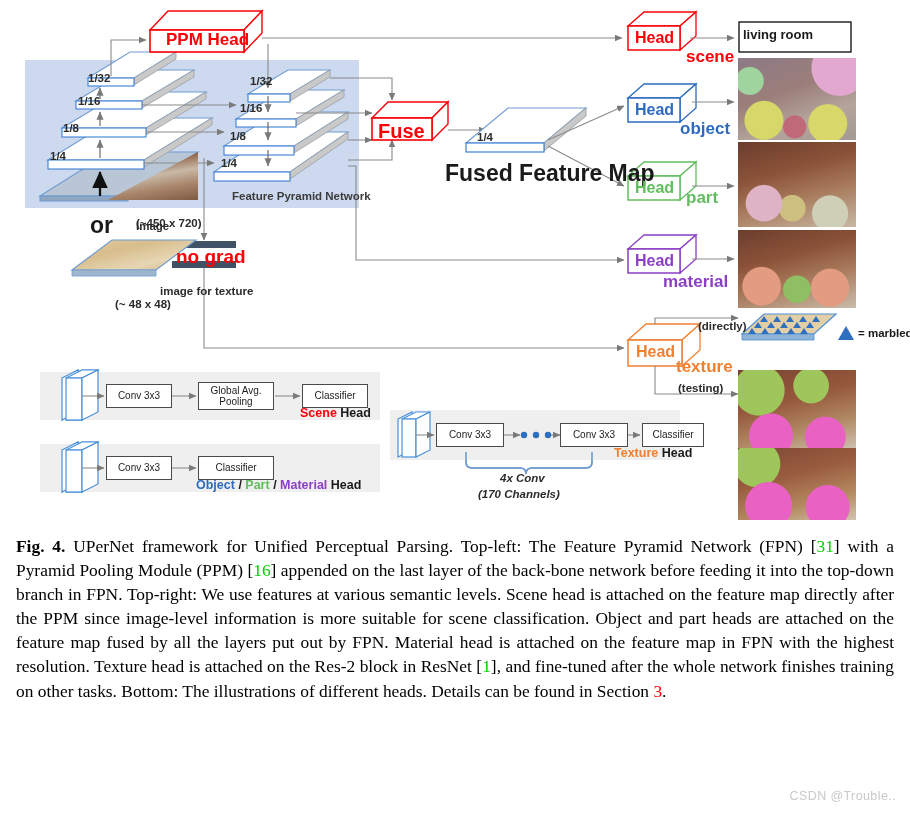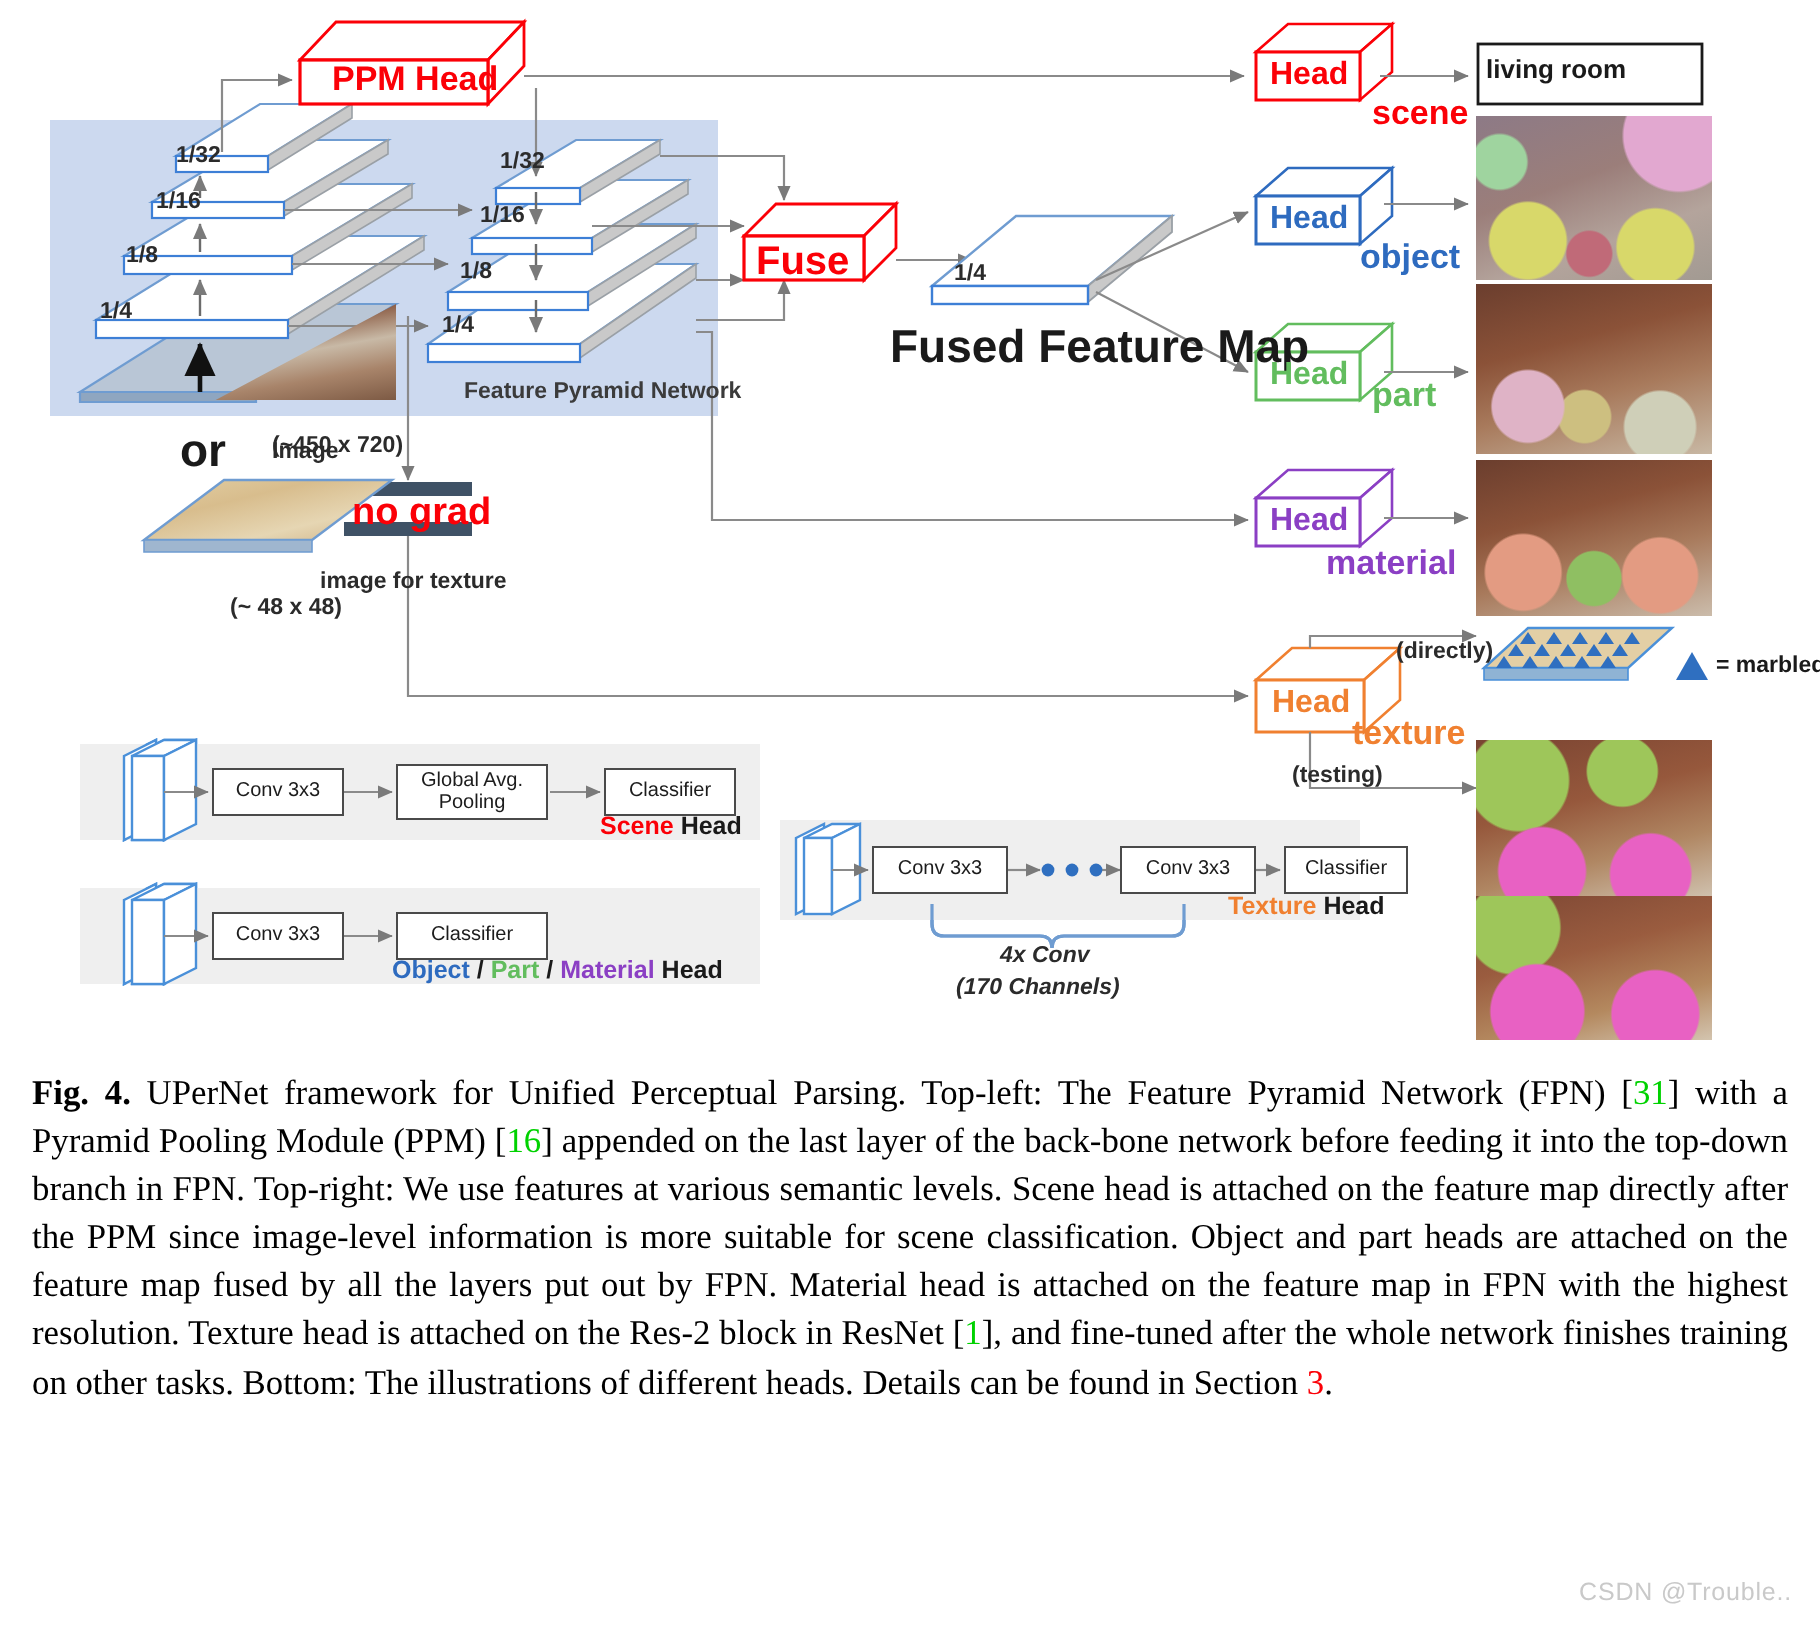--- a/index.html
+++ b/index.html
@@ -467,21 +467,21 @@
   <div class="lbl head-word c-green" style="left:635px; top:179px;">Head</div>
   <div class="lbl tag-word  c-green" style="left:686px; top:188px;">part</div>
   <div class="lbl head-word c-purple" style="left:635px; top:252px;">Head</div>
   <div class="lbl tag-word  c-purple" style="left:663px; top:272px;">material</div>
   <div class="lbl head-word c-orange" style="left:636px; top:343px;">Head</div>
   <div class="lbl tag-word  c-orange" style="left:676px; top:357px;">texture</div>
 
   <div class="lbl t-med" style="left:743px; top:28px;">living room</div>
 
   <div class="lbl t-small" style="left:698px; top:320px;">(directly)</div>
-  <div class="lbl t-small" style="left:646px; top:382px;">(testing)</div>
+  <div class="lbl t-small" style="left:678px; top:382px;">(testing)</div>
   <div class="lbl t-small" style="left:858px; top:327px; font-weight:bold; color:#1a1a1a;">= marbled</div>
 
   <div class="lbl" style="left:300px; top:406px; font-size:12.5px; font-weight:bold;">
     <span class="c-red">Scene</span><span style="color:#1a1a1a"> Head</span>
   </div>
 
   <div class="lbl" style="left:196px; top:478px; font-size:12.5px; font-weight:bold;">
     <span class="c-blue">Object</span><span style="color:#1a1a1a"> / </span><span class="c-green">Part</span><span style="color:#1a1a1a"> / </span><span class="c-purple">Material</span><span style="color:#1a1a1a"> Head</span>
   </div>
 

